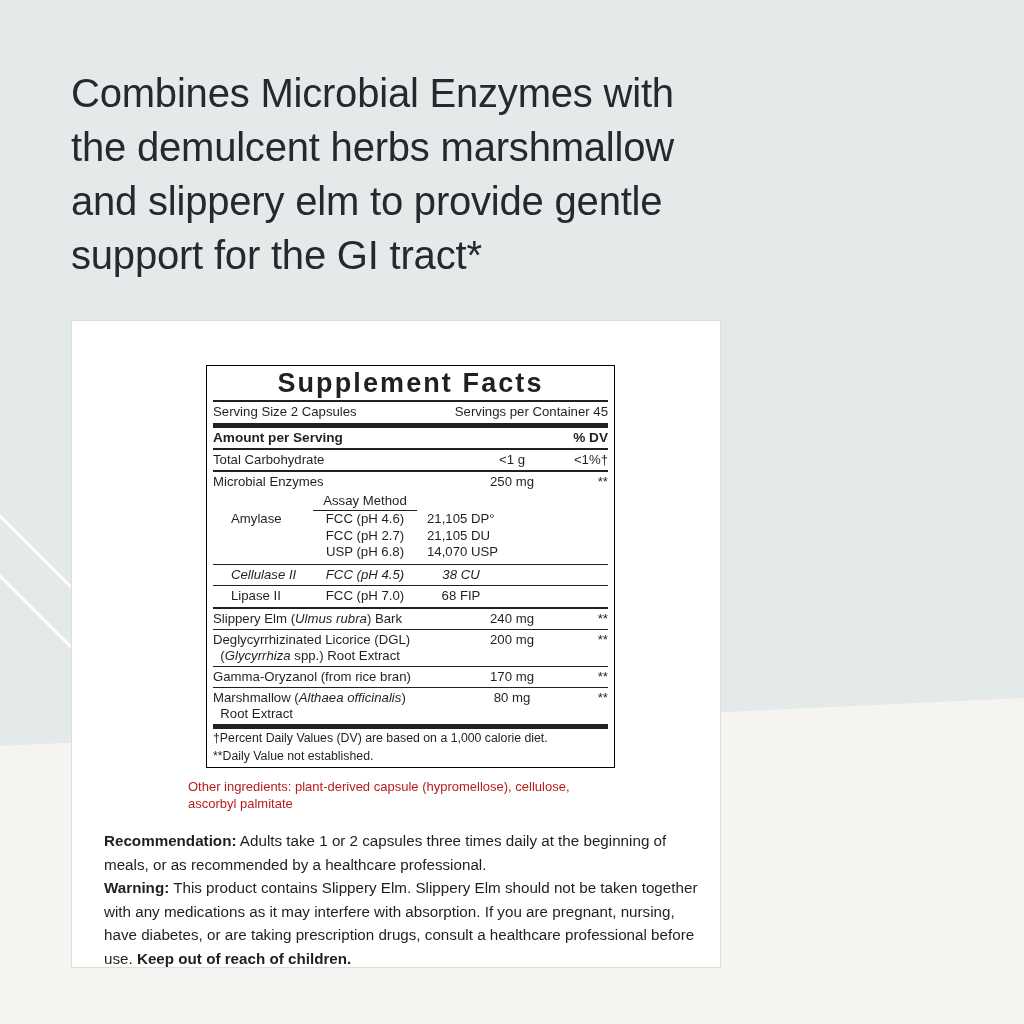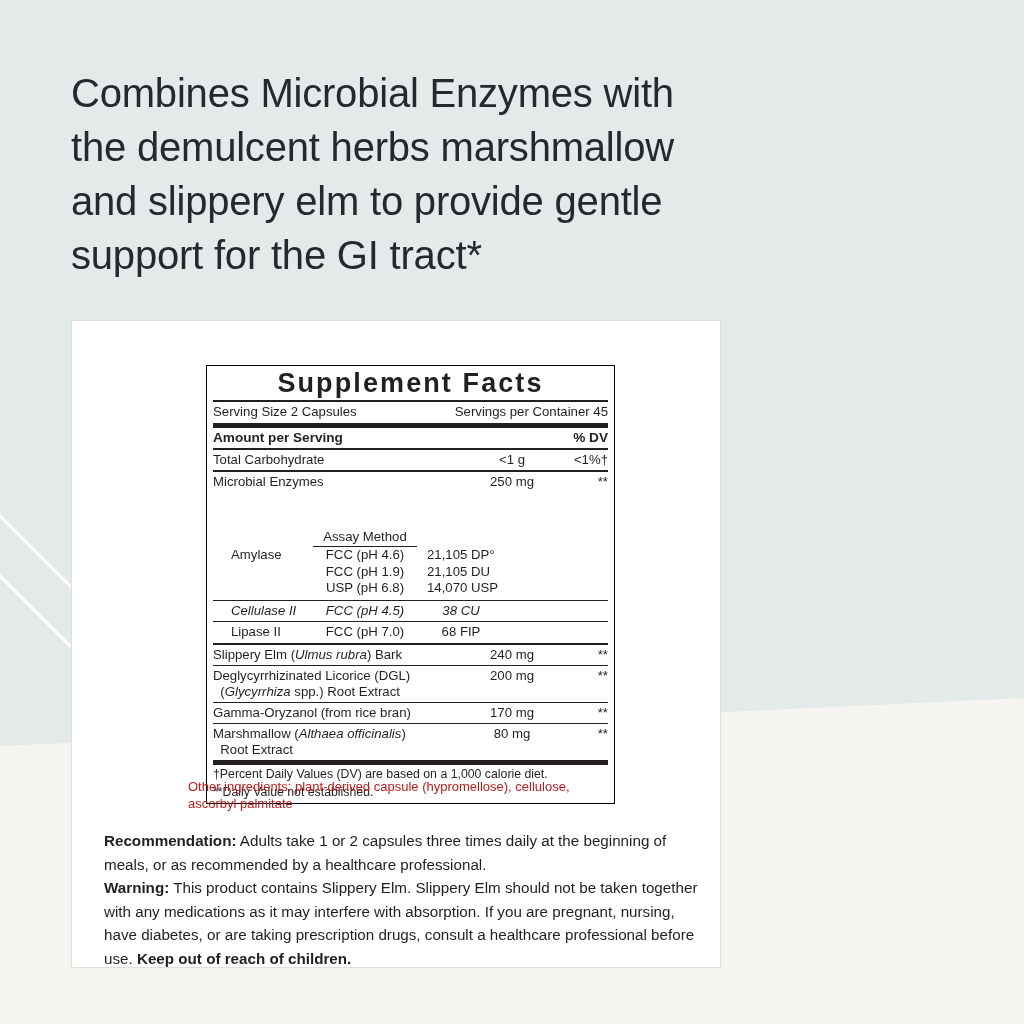--- a/index.html
+++ b/index.html
@@ -126,21 +126,20 @@
     line-height: 16px;
     padding: 2px 0 2px 0;
   }
 
   
   .assay-head {
     display: flex;
     font-size: 13.2px;
     line-height: 16px;
     padding-top: 1px;
-    margin-top: 36px;
   }
   .assay-head .sp { flex: 0 0 100px; }
   .assay-head .lbl {
     flex: 0 0 104px;
     text-align: center;
     border-bottom: 1px solid #231f20;
     padding-bottom: 1px;
   }
   .assay-row {
     display: flex;
@@ -232,21 +231,21 @@
     </div>
 
     <div>
       <div class="assay-row">
         <span class="enz">Amylase</span>
         <span class="mth">FCC (pH 4.6)</span>
         <span class="val">21,105 DP°</span>
       </div>
       <div class="assay-row">
         <span class="enz"></span>
-        <span class="mth">FCC (pH 1.9)</span>
+        <span class="mth">FCC (pH 2.7)</span>
         <span class="val">21,105 DU</span>
       </div>
       <div class="assay-row">
         <span class="enz"></span>
         <span class="mth">USP (pH 6.8)</span>
         <span class="val">14,070 USP</span>
       </div>
     </div>
 
     <div class="rule-thin" style="margin-top:3px;"></div>

